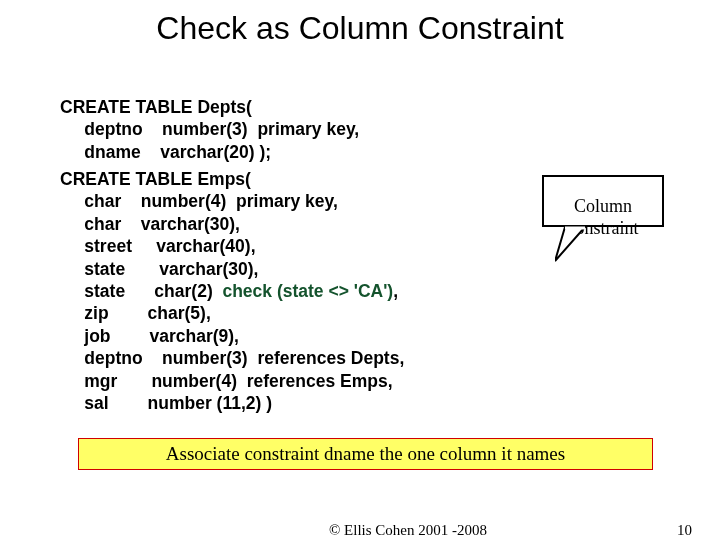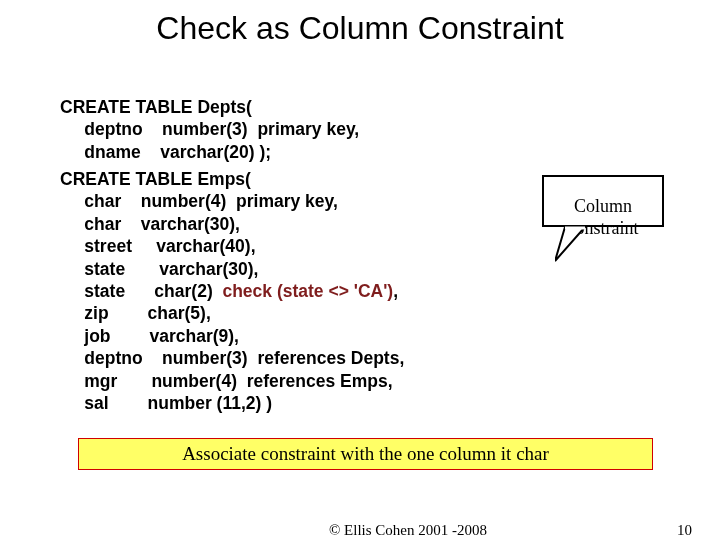--- a/index.html
+++ b/index.html
@@ -24,21 +24,21 @@
     left: 60px;
     font-family: Verdana, Arial, sans-serif;
     font-weight: bold;
     font-size: 17.5px;
     line-height: 1.28;
     white-space: pre;
     color: #000;
   }
   .block1 { top: 96px; }
   .block2 { top: 168px; }
-  .red { color: #7f1d1d; }
+  .red { color: #14532d; }
   .callout {
     position: absolute;
     left: 542px;
     top: 175px;
     width: 122px;
     height: 52px;
     border: 2px solid #000;
     background: #fff;
     text-align: center;
     font-family: "Times New Roman", serif;
@@ -109,18 +109,18 @@
 
 <div class="callout">
   <span>Column</span><br>
   <span>constraint</span>
 </div>
 <svg class="callout-tail" width="40" height="40">
   <polygon points="10,1 30,1 0,35" fill="#fff" stroke="#000" stroke-width="2"></polygon>
   <line x1="10" y1="2" x2="30" y2="2" stroke="#fff" stroke-width="3"></line>
 </svg>
 
-<div class="bottom-bar">Associate constraint with the one column it char</div>
+<div class="bottom-bar">Associate constraint dname the one column it names</div>
 
 <div class="footer">
   <div class="footer-center">© Ellis  Cohen  2001 -2008</div>
   <div class="footer-right">10</div>
 </div>
 
 </body></html>

